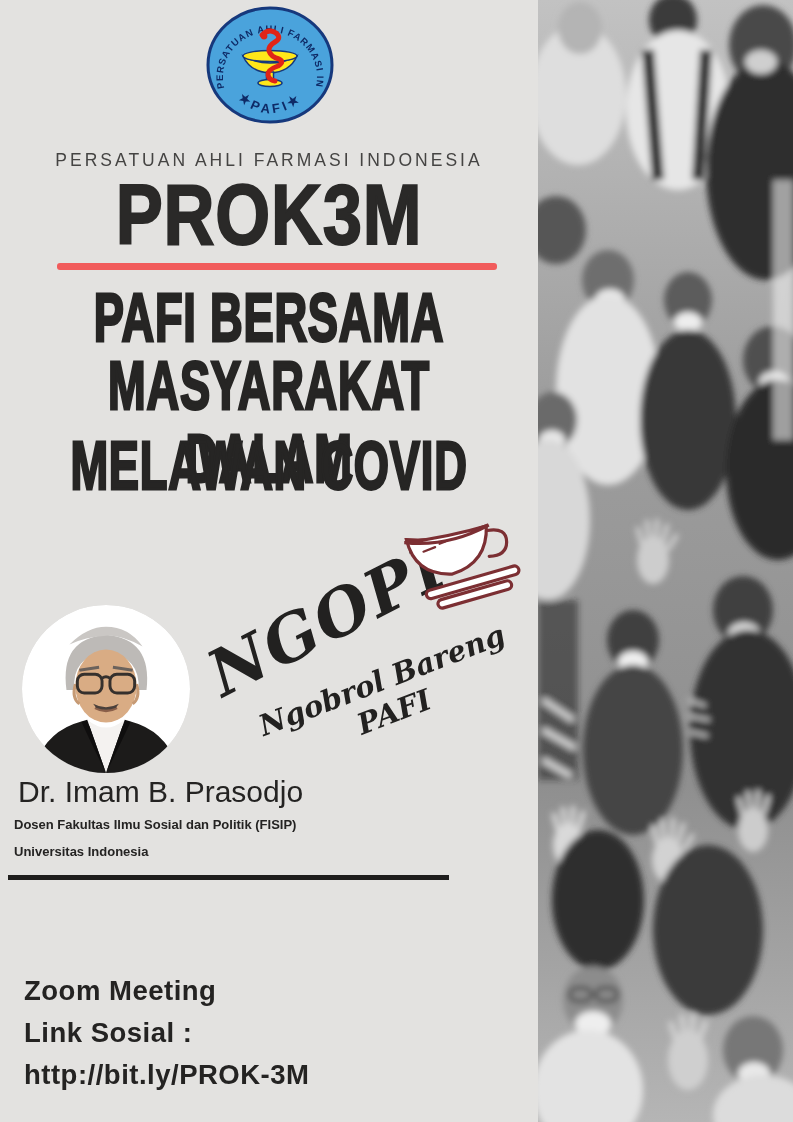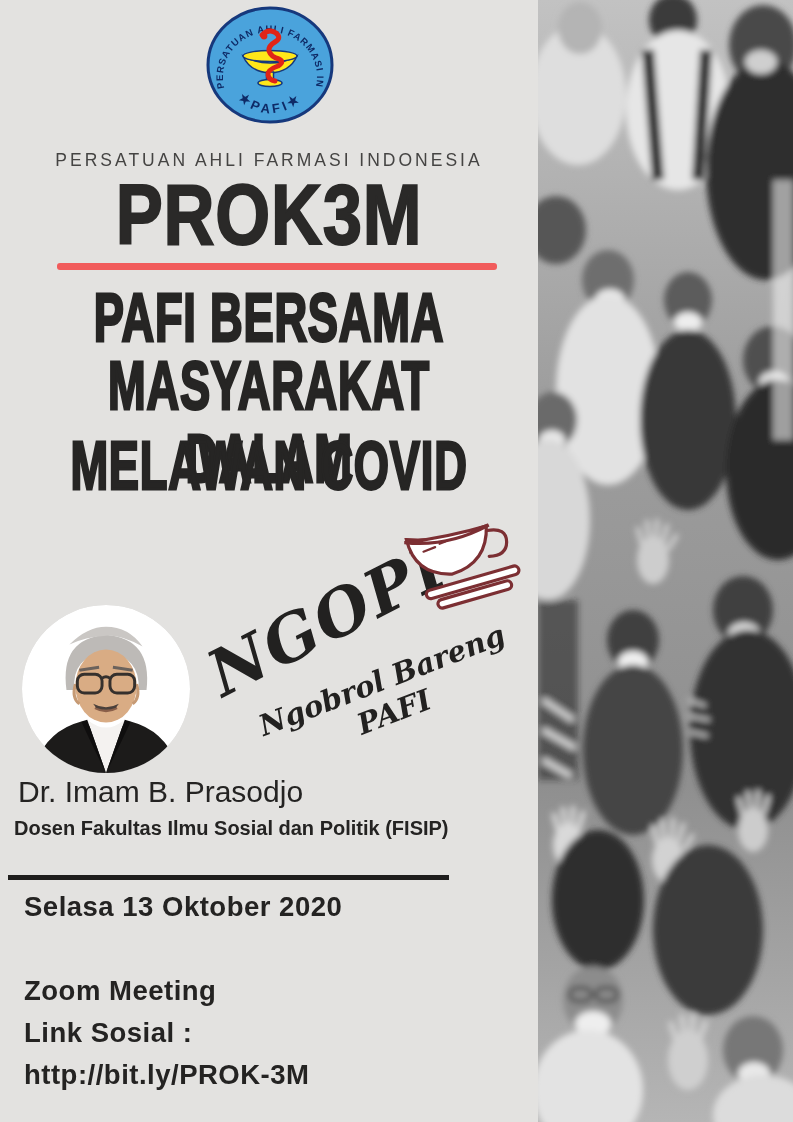--- a/index.html
+++ b/index.html
@@ -37,21 +37,21 @@
   }
   .tagline{
     left:238px;top:662px;width:300px;text-align:center;
     font-family:"DejaVu Serif",serif;font-style:italic;font-weight:bold;
     font-size:29px;transform:rotate(-21deg);transform-origin:50% 50%;
     color:#222120;
   }
   .cup-svg{position:absolute;left:396px;top:503px;width:136px;height:118px;transform:rotate(-10deg);}
   .portrait{position:absolute;left:22px;top:605px;width:168px;height:168px;border-radius:50%;overflow:hidden;}
   .spk-name{top:775px;left:18px;font-size:30px;font-weight:normal;color:#242322;}
-  .spk-role{left:14px;font-size:20px;font-weight:bold;color:#242322;}
+  .spk-role{left:14px;font-size:13px;font-weight:bold;color:#242322;}
   .r1{top:817px;} .r2{top:844px;}
   .blackline{top:875px;left:8px;width:441px;height:5px;background:#1f1e1d;}
   .detail{left:24px;font-size:27.5px;font-weight:bold;color:#242322;letter-spacing:0.5px;}
   .d1{top:891px;} .d2{top:933px;} .d3{top:975px;text-align:right;} .d4{top:1017px;} .d5{top:1059px;}
   .photo{position:absolute;left:538px;top:0;width:255px;height:1122px;}
   .photo svg{display:block;width:255px;height:1122px;}
 </style>
 </head>
 <body>
 
@@ -120,24 +120,24 @@
           <path d="M 72,100 q 13,7 26,0 l -3,4 q -10,4 -20,0 Z" fill="#4a403b"></path>
           <path d="M 10,170 Q 22,128 60,118 L 85,132 L 110,118 Q 148,128 160,170 Z" fill="#1c1b1a"></path>
           <path d="M 66,116 L 85,170 L 104,116 Q 94,124 85,124 Q 76,124 66,116 Z" fill="#f4f2f0"></path>
           <path d="M 66,116 L 60,118 Q 70,140 85,170 L 66,116 M 104,116 l 6,2 Q 100,140 85,170 Z" fill="#0f0e0e"></path>
         </g>
       </svg>
     </div>
 
     <div class="abs spk-name">Dr. Imam B. Prasodjo</div>
     <div class="abs spk-role r1">Dosen Fakultas Ilmu Sosial dan Politik (FISIP)</div>
+    <div class="abs spk-role r2">Universitas Indonesia</div>
 
     <div class="abs blackline"></div>
 
-    <div class="abs detail d1">Selasa 13 Oktober 2020</div>
     <div class="abs detail d3">Zoom Meeting</div>
     <div class="abs detail d4">Link Sosial :</div>
     <div class="abs detail d5">http://bit.ly/PROK-3M</div>
   </div>
 
   <div class="photo">
     <svg viewBox="0 0 255 1122" preserveAspectRatio="none" aria-hidden="true">
       <defs>
         <linearGradient id="bgG" x1="0" y1="0" x2="0" y2="1">
           <stop offset="0" stop-color="#c2c2c2"></stop>

